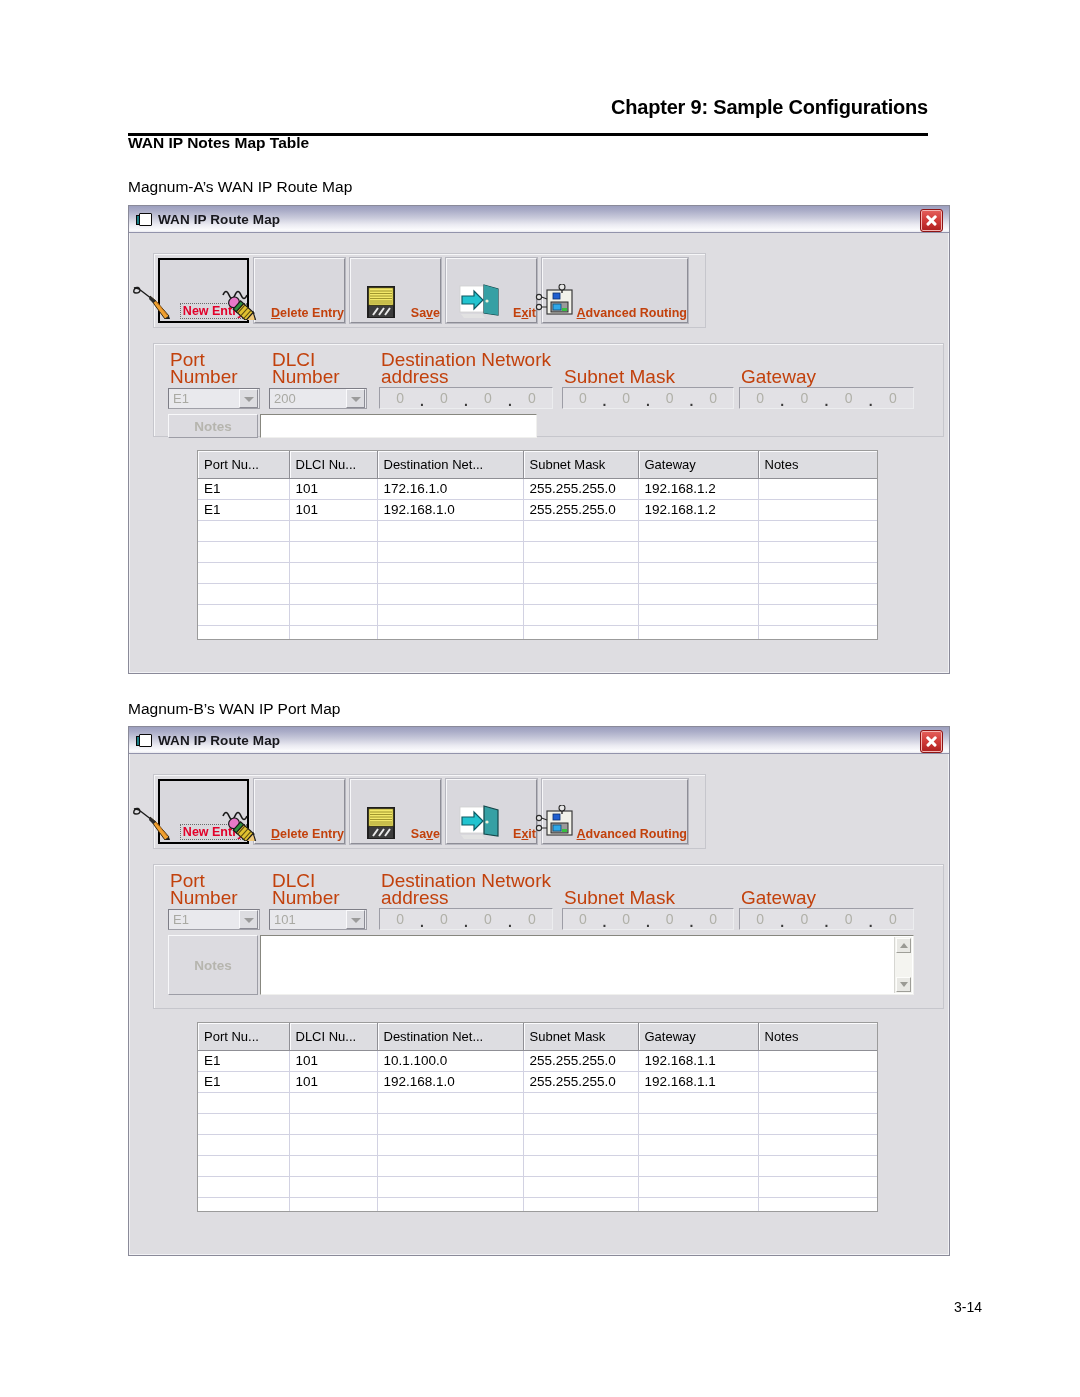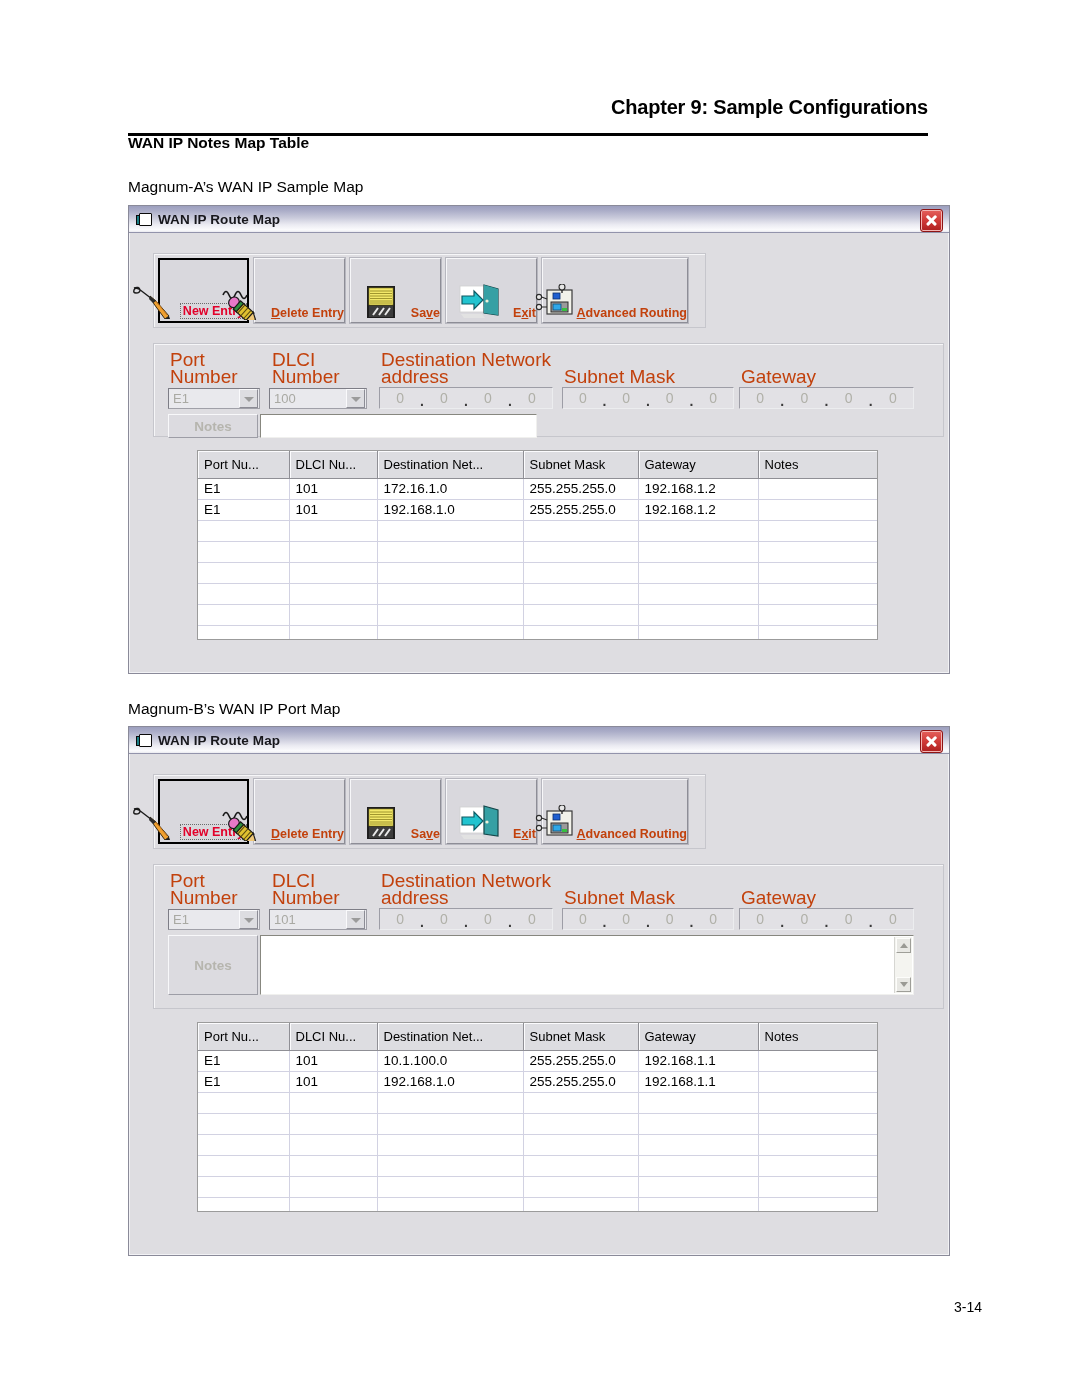--- a/index.html
+++ b/index.html
@@ -352,21 +352,21 @@
 </style>
 </head>
 <body>
 
 <div class="page-header">
   <div class="chapter-title">Chapter 9: Sample Configurations</div>
   <div class="header-rule"></div>
 </div>
 
 <div class="section-title">WAN IP Notes Map Table</div>
-<div class="caption a">Magnum-A’s WAN IP Sample Map</div>
+<div class="caption a">Magnum-A’s WAN IP Route Map</div>
 <div class="caption b">Magnum-B’s WAN IP Port Map</div>
 <div class="page-number">3-14</div>
 
 <div class="window win-a">
   <div class="titlebar">
     <span class="title-icon">
       <span class="tab"></span>
         <span class="sheet"></span>
     </span>
     <span class="title-text">WAN IP Route Map</span>
@@ -470,21 +470,21 @@
         <span>Destination Network</span><br><span>address</span>
       </div>
       <div class="flabel" style="left:410px; top:24px;">Subnet Mask</div>
       <div class="flabel" style="left:587px; top:24px;">Gateway</div>
 
       <div class="combo" style="left:14px; top:44px; width:92px;">
         <span class="ctext">E1</span>
         <span class="carrow"></span>
       </div>
       <div class="combo" style="left:115px; top:44px; width:98px;">
-        <span class="ctext">100</span>
+        <span class="ctext">200</span>
         <span class="carrow"></span>
       </div>
 
       <div class="ipfield" style="left:225px; top:43px; width:174px;">
         <span class="oct">0</span>
           <span class="dot">.</span>
         <span class="oct">0</span>
           <span class="dot">.</span>
         <span class="oct">0</span>
           <span class="dot">.</span>

